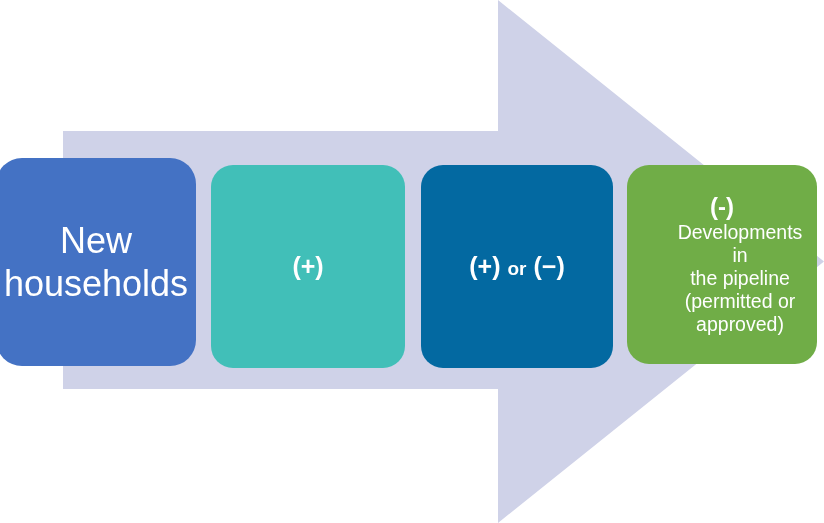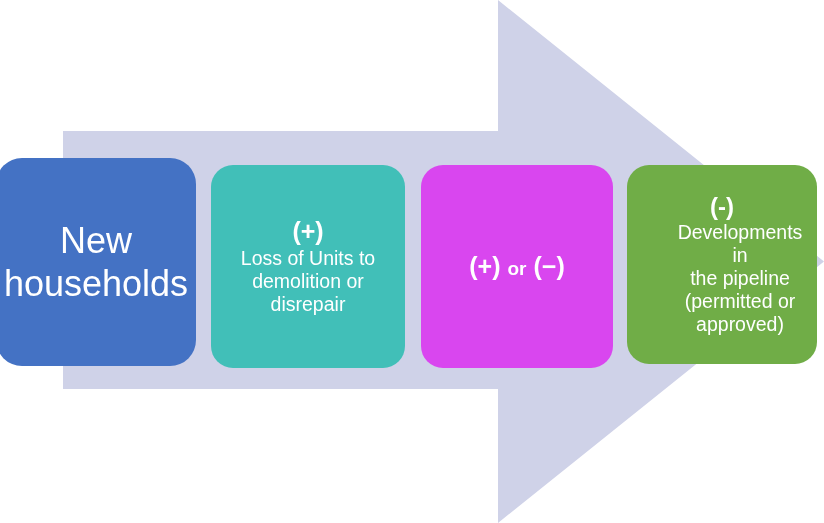--- a/index.html
+++ b/index.html
@@ -73,21 +73,21 @@
     top: 165px;
     width: 194px;
     height: 203px;
     background: #41BFB8;
   }
   #box-healthy-vacancy {
     left: 421px;
     top: 165px;
     width: 192px;
     height: 203px;
-    background: #d946ef;
+    background: #0369a1;
   }
   #box-pipeline {
     left: 627px;
     top: 165px;
     width: 190px;
     height: 199px;
     background: #70AD47;
   }
   #box-pipeline .box-sign {
     font-size: 24px;
@@ -110,21 +110,20 @@
     <polygon points="63,131 498,131 498,0 824,261.5 498,523 498,389 63,389" fill="#CFD2E8"></polygon>
   </svg>
 
   <div class="step-box" id="box-new-households">
 
     <div class="box-body">New<br>households</div>
   </div>
 
   <div class="step-box" id="box-loss-units">
     <div class="box-sign">(+)</div>
-    <div class="box-body">Loss of Units to<br>demolition  or<br>disrepair</div>
   </div>
 
   <div class="step-box" id="box-healthy-vacancy">
     <div class="box-sign">
       <span>(+)</span><span>&nbsp;</span><span class="or-word">or</span><span>&nbsp;</span><span>(−)</span>
     </div>
   </div>
 
   <div class="step-box" id="box-pipeline">
     <div class="box-sign">(-)</div>

